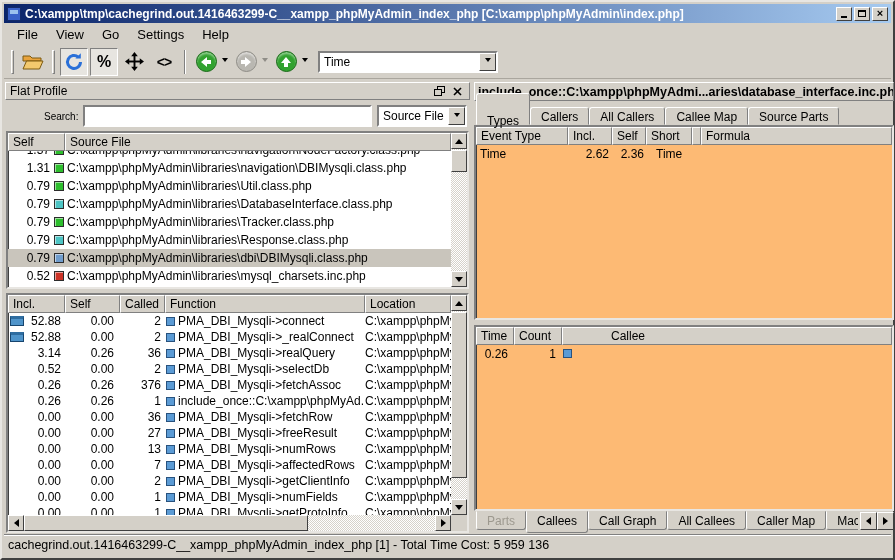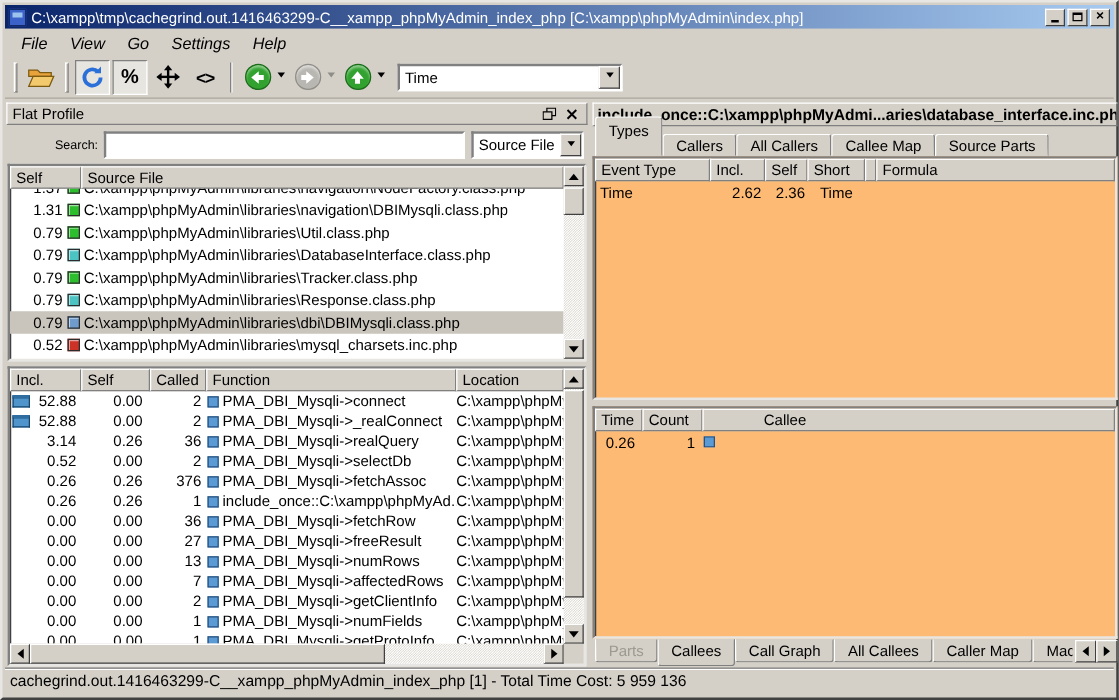--- a/index.html
+++ b/index.html
@@ -12,33 +12,33 @@
     position:relative;
     overflow:hidden;
   }
   .window { position:absolute; inset:0; background:#d4d0c8;
     border:2px solid; border-color:#e8e6e2 #404040 #404040 #e8e6e2; }
 
   
   .titlebar { position:absolute; left:2px; top:2px; right:2px; height:19px;
     background:linear-gradient(to right,#0a246a,#a6caf0);
     display:flex; align-items:center; padding:0 3px; gap:4px; }
-  .title-text { color:#fff; font-weight:normal; font-size:12px; white-space:nowrap; overflow:hidden; flex:1; }
+  .title-text { color:#fff; font-weight:bold; font-size:12px; white-space:nowrap; overflow:hidden; flex:1; }
   .app-icon { width:14px; height:14px; display:inline-block; background:#3a62c8; border:1px solid #122a6a; position:relative; }
   .app-icon::after{ content:""; position:absolute; left:2px; top:2px; right:2px; bottom:6px; background:#9cc2ee; }
   .win-buttons { display:flex; gap:2px; }
   .wbtn { width:16px; height:14px; background:#d4d0c8; border:1px solid; border-color:#fff #404040 #404040 #fff;
     display:flex; align-items:center; justify-content:center; font-size:10px; font-weight:bold; line-height:1; padding:0; cursor:default;}
   .glyph-min { width:6px; height:2px; background:#000; margin-top:7px; }
   .glyph-max { width:8px; height:7px; border:1px solid #000; border-top:2px solid #000; }
   .glyph-close { font-size:11px; font-weight:bold; margin-top:-1px;}
 
   
   .menubar { position:absolute; left:2px; top:21px; right:2px; height:22px; display:flex; align-items:center; padding-left:4px; background:#d4d0c8; }
-  .menu-item { padding:2px 9px; font-size:13px;font-style:italic; }
+  .menu-item { padding:2px 9px; font-size:13px; }
 
   
   .toolbar { position:absolute; left:2px; top:43px; right:2px; height:34px; display:flex; align-items:center; gap:2px; padding-left:4px;
     border-bottom:1px solid #aaa69e; }
   .tb-handle { width:3px; height:24px; border:1px solid; border-color:#fff #808080 #808080 #fff; margin:0 3px; }
   .tb-sep { width:2px; height:24px; border-left:1px solid #808080; border-right:1px solid #fff; margin:0 4px; }
   .tb-btn { width:28px; height:28px; background:transparent; border:1px solid transparent;
     display:flex; align-items:center; justify-content:center; padding:0; cursor:default; }
   .tb-btn.checked { border-color:#808080 #fff #fff #808080; background:#e7e5e0; }
   .pct-glyph { font-size:16px; font-weight:bold; }
@@ -136,21 +136,21 @@
   .hbtn.left{ left:0;} .hbtn.right{ right:0;}
   .hthumb { position:absolute; top:0; left:16px; width:64%; height:16px; background:#d4d0c8; border:1px solid; border-color:#fff #404040 #404040 #fff;}
   .corner { position:absolute; right:0; bottom:0; width:16px; height:16px; background:#d4d0c8; }
 
   
   .fn-header { position:absolute; left:0; top:0; right:0; height:19px; font-weight:bold; font-size:12.5px;
     padding:2px 3px 0; white-space:nowrap; overflow:hidden; border:1px solid; border-color:#fff #808080 #808080 #fff; }
   .top-tabs { position:absolute; left:2px; top:22px; right:0; height:21px; display:flex; align-items:flex-end; }
   .tab { padding:2px 10px 2px; background:#d4d0c8; border:1px solid; border-color:#fff #808080 #d4d0c8 #fff;
     border-top-left-radius:3px; border-top-right-radius:3px; height:18px; font-size:12px; white-space:nowrap;}
-  .tab.active { height:32px; padding-top:4px; position:relative; z-index:2; }
+  .tab.active { height:32px; padding-top:20px; position:relative; z-index:2; }
   .panel-box { position:absolute; left:0; right:0; background:#fdba74; border:2px solid; border-color:#808080 #e8e6e2 #e8e6e2 #808080;
     box-shadow: inset 1px 1px 0 #404040; }
   .types-panel { top:43px; height:195px; }
   .callees-panel { top:243px; height:186px; }
 
   .t-et{width:92px;flex:none;} .t-incl{width:44px;flex:none;} .t-self{width:34px;flex:none;}
   .t-short{width:46px;flex:none;} .t-sp{width:9px;flex:none;padding:1px 0;} .t-frm{flex:1;}
   .trow { display:flex; height:17px; align-items:center; font-size:12px; white-space:nowrap;}
   .trow .c-et{width:92px;padding-left:4px;} .trow .c-incl{width:44px;text-align:right;padding-right:3px;}
   .trow .c-self{width:34px;text-align:right;padding-right:2px;} .trow .c-short{width:46px;padding-left:10px;}

